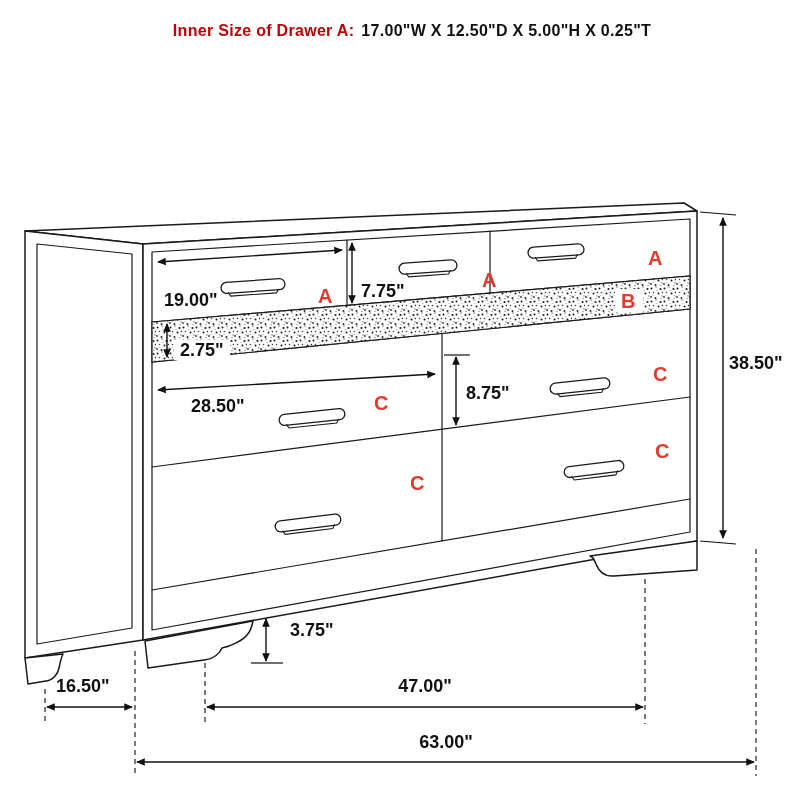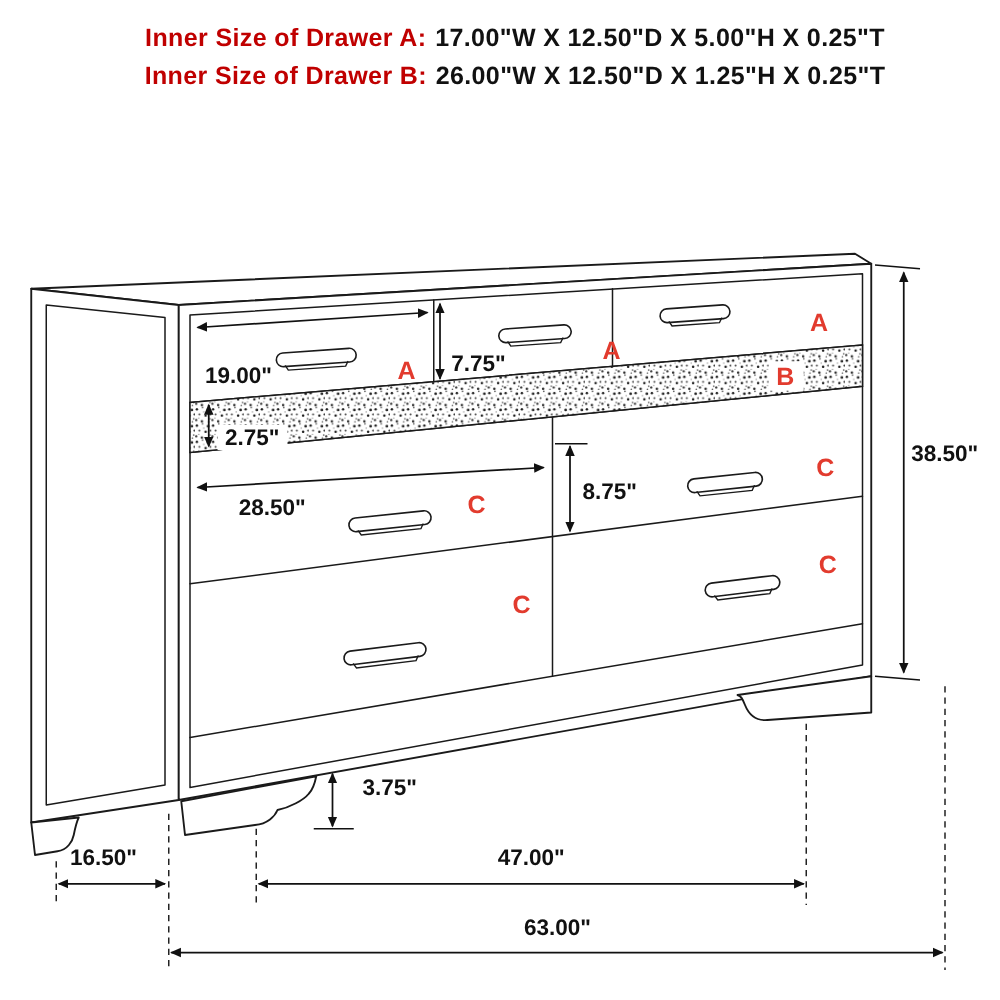--- a/index.html
+++ b/index.html
@@ -1,37 +1,36 @@
 <!DOCTYPE html>
 <html><head>
 <meta charset="utf-8">
 <style>
   html, body { margin: 0; padding: 0; background: #ffffff; }
   body { width: 800px; height: 800px; position: relative; overflow: hidden;
          font-family: "Liberation Sans", sans-serif; }
   .header { position: absolute; top: 16px; left: 0; right: 0; text-align: center;
-            font-weight: bold; font-size: 20px; line-height: 30px; letter-spacing: .3px; margin-left: 24px; }
+            font-weight: bold; font-size: 16px; line-height: 30px; letter-spacing: .3px; margin-left: 24px; }
   .hl-prefix { color: #c00000; margin-right: 7px; }
   .hl-value  { color: #111111; }
   svg { position: absolute; top: 0; left: 0; }
   .edge { fill: #ffffff; stroke: #1a1a1a; stroke-width: 1.5; stroke-linejoin: round; }
   .thin { fill: none; stroke: #1a1a1a; stroke-width: 1.2; stroke-linejoin: round; }
   .dim  { fill: none; stroke: #111111; stroke-width: 1.4; }
   .tick { fill: none; stroke: #111111; stroke-width: 1.2; }
   .dash { fill: none; stroke: #222222; stroke-width: 1.2; stroke-dasharray: 5 4; }
   .dim-label { font: bold 18px "Liberation Sans", sans-serif; fill: #111111; }
   .drawer-letter { font: bold 20px "Liberation Sans", sans-serif; }
   .mid { text-anchor: middle; }
 </style>
 </head>
 <body>
 
 <div class="header">
   <div class="header-line"><span class="hl-prefix">Inner Size of Drawer A:</span><span class="hl-value">17.00"W X 12.50"D X 5.00"H X 0.25"T</span></div>
-  <div class="header-line"><span class="hl-prefix">Inner Size of Drawer B:</span><span class="hl-value">26.00"W X 12.50"D X 1.25"H X 0.25"T</span></div>
 </div>
 
 <svg width="800" height="800" viewBox="0 0 800 800">
   <defs>
     <marker id="arrow" viewBox="0 0 10 10" refX="8.5" refY="5" markerWidth="6.5" markerHeight="6.5" orient="auto-start-reverse">
       <path d="M0,0.8 L9.5,5 L0,9.2 Z" fill="#111111"></path>
     </marker>
     <pattern id="speckle" patternUnits="userSpaceOnUse" width="13" height="13">
       <rect width="13" height="13" fill="#ffffff"></rect>
       <circle cx="1.5" cy="2.5" r="1.0" fill="#1a1a1a"></circle>

